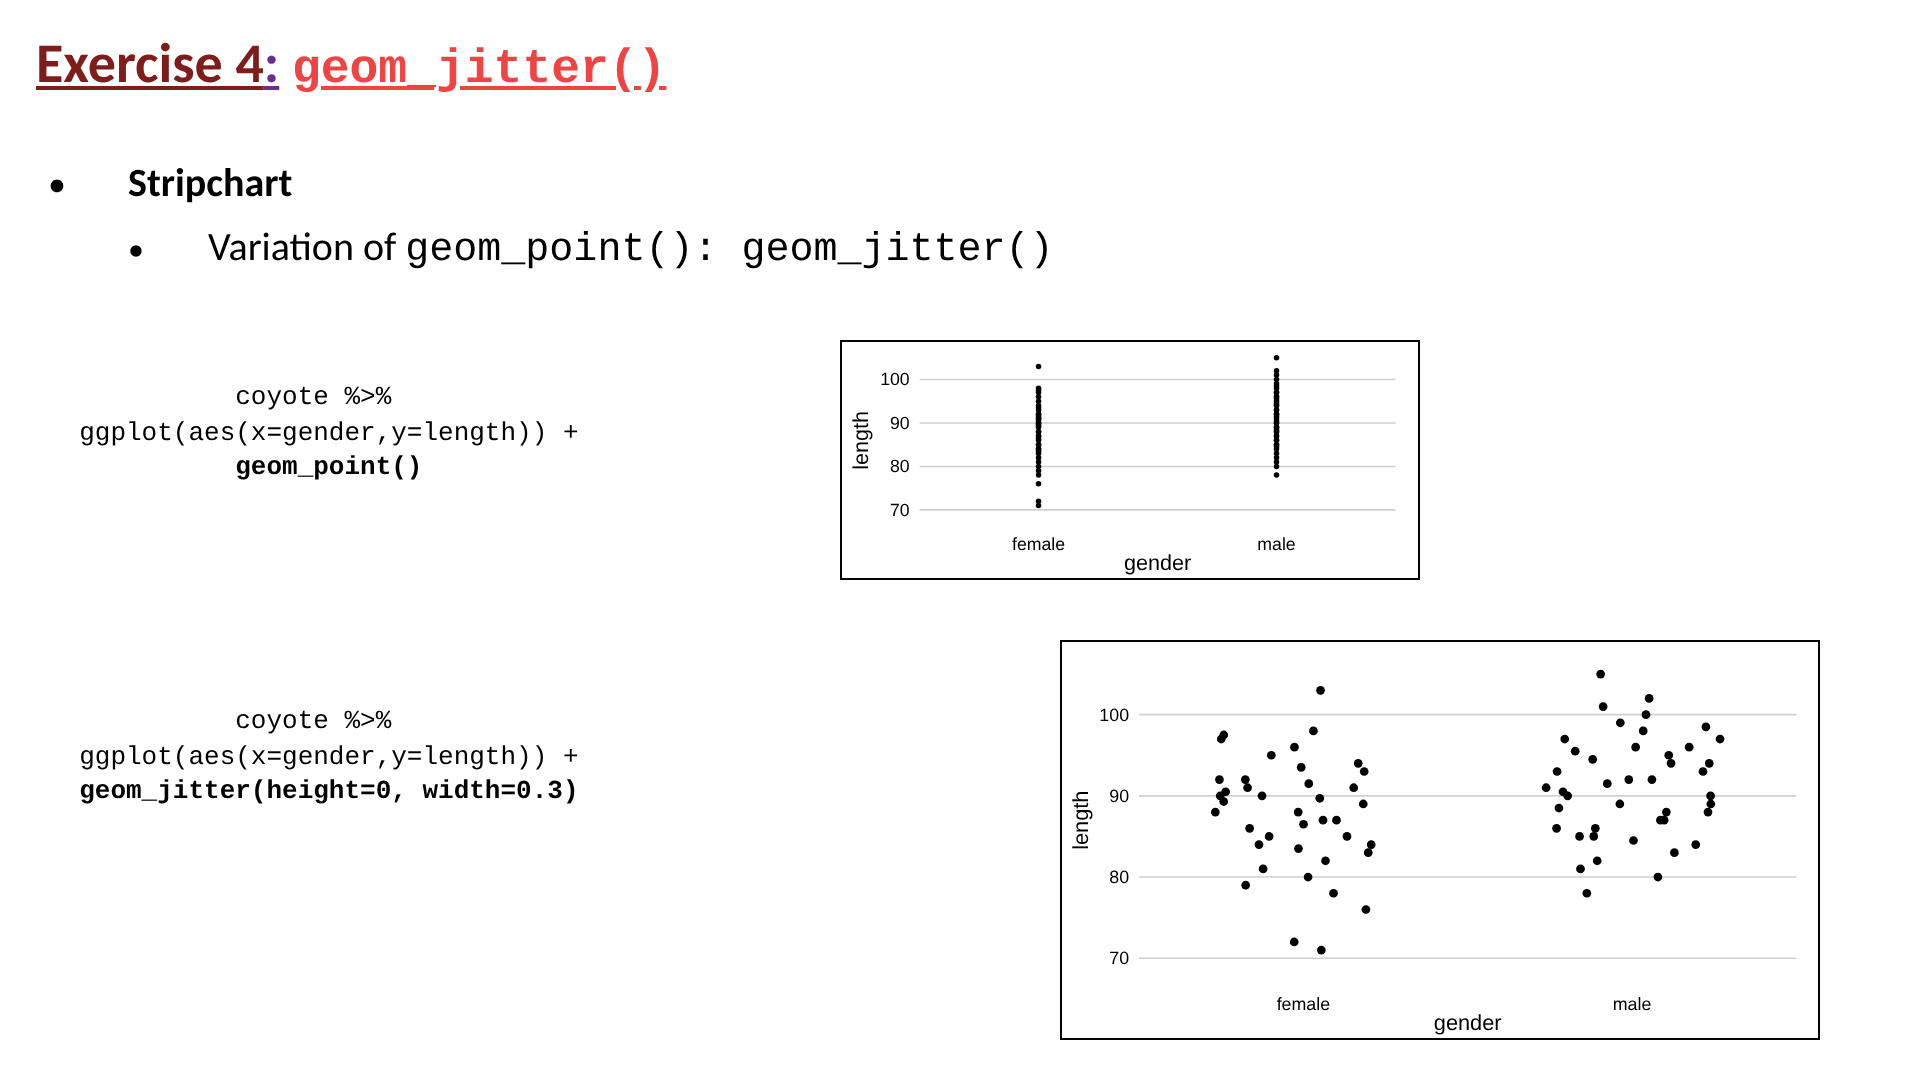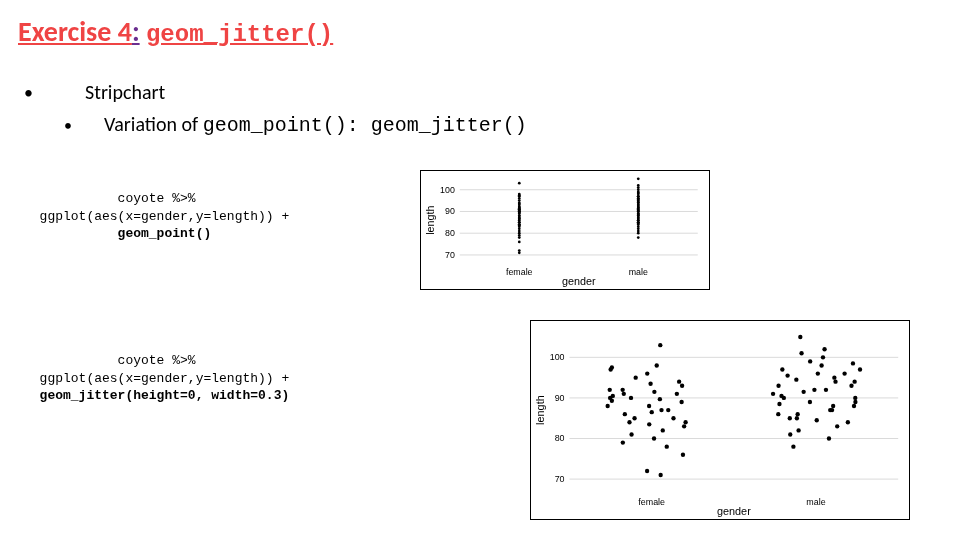--- a/index.html
+++ b/index.html
@@ -13,21 +13,21 @@
     overflow: hidden;
   }
   .title {
     position: absolute;
     top: 14px;
     left: 18px;
     font-size: 28px;
     font-weight: 700;
   }
   .title .ex4 {
-    color: #ef4444;
+    color: #7f1d1d;
     text-decoration: underline;
   }
   .title .colon {
     color: #6b2e8f;
     text-decoration: underline;
   }
   .title .func {
     color: #ef4444;
     font-family: "Courier New", monospace;
     text-decoration: underline;
@@ -35,21 +35,21 @@
   }
   .bullets {
     position: absolute;
     top: 78px;
     left: 24px;
     font-size: 20px;
     line-height: 1.4;
   }
   .b1 { display: flex; align-items: baseline; }
   .b1 .dot { width: 40px; text-align: left; font-size: 18px; }
-  .b1 .txt { font-weight: 400; margin-left: 21px; }
+  .b1 .txt { font-weight: 700; }
   .b2 { display: flex; align-items: baseline; margin-top: 4px; }
   .b2 .dot { width: 40px; margin-left: 40px; text-align: left; font-size: 16px; }
   .b2 .txt { font-weight: 400; text-align: center; }
   .b2 .mono { font-family: "Courier New", monospace; }
   .code {
     font-family: "Courier New", monospace;
     font-size: 13px;
     line-height: 1.35;
     white-space: pre;
     position: absolute;

